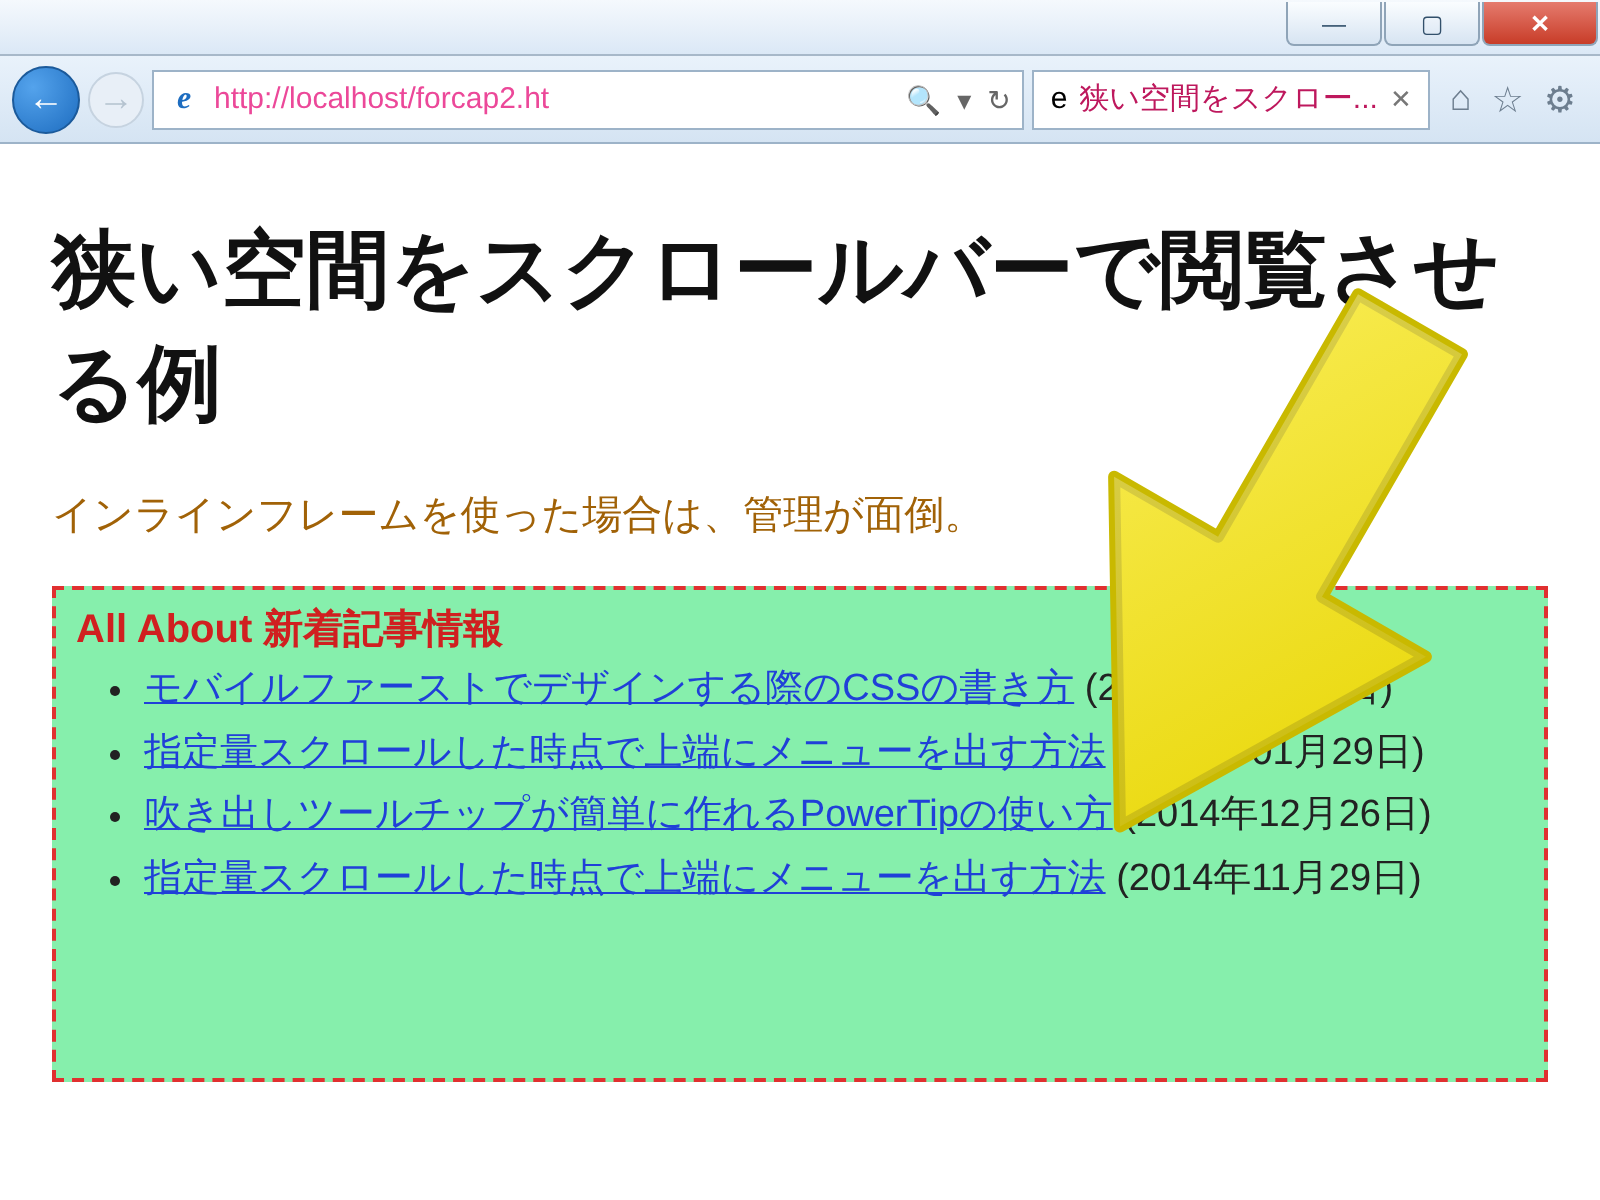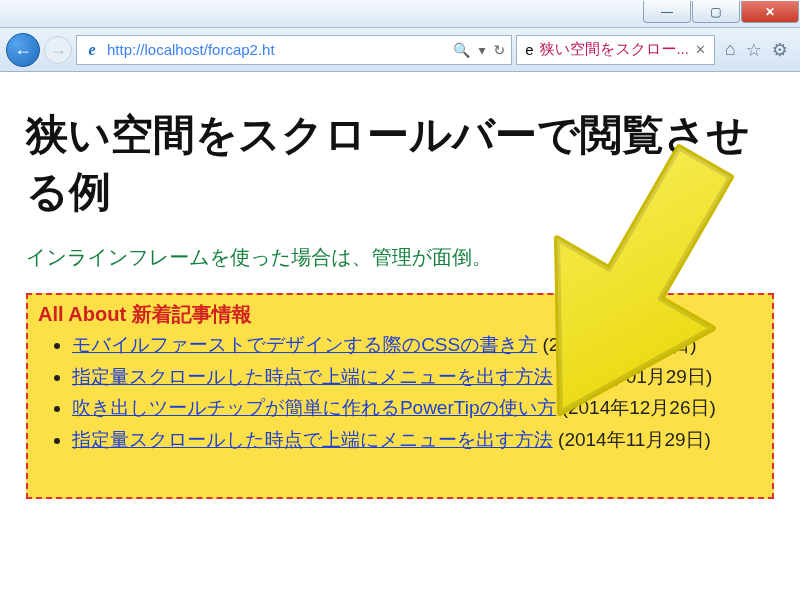--- a/index.html
+++ b/index.html
@@ -81,21 +81,21 @@
   }
   .addr-wrap .ie-icon{
     width:18px;height:18px;
     font-style:italic;
     color:#1e6dc0;
     font-family:"Times New Roman",serif;
     font-weight:bold;
     font-size:16px;
     text-align:center;
   }
-  .addr-text{ flex:1; color:#3b82f6; white-space:nowrap; overflow:hidden; }
+  .addr-text{ flex:1; color:#ec4899; white-space:nowrap; overflow:hidden; }
   .addr-ctl{ color:#666; font-size:14px; display:flex; gap:8px; }
   .tab {
     height:30px;
     background:#fff;
     border:1px solid #9db3c8;
     display:flex;
     align-items:center;
     gap:6px;
     padding:0 8px;
     font-size:15px;
@@ -117,28 +117,28 @@
   }
   h1 {
     font-size: 42px;
     font-weight: bold;
     margin: 6px 0 24px 0;
     line-height:1.35;
     color:#111;
   }
   .intro {
     font-size: 20px;
-    color:#15803d;
+    color:#a16207;
     margin-bottom: 22px;
   }
   .news-box {
     border: 2px dashed #e03030;
-    background: #fde047;
+    background: #86efac;
     padding: 6px 4px 6px 10px;
-    height: 206px;
+    height: 248px;
     overflow-y: scroll;
     position:relative;
   }
   .news-title {
     color:#d02020;
     font-weight:bold;
     font-size:20px;
     margin-bottom:2px;
   }
   .news-list {

